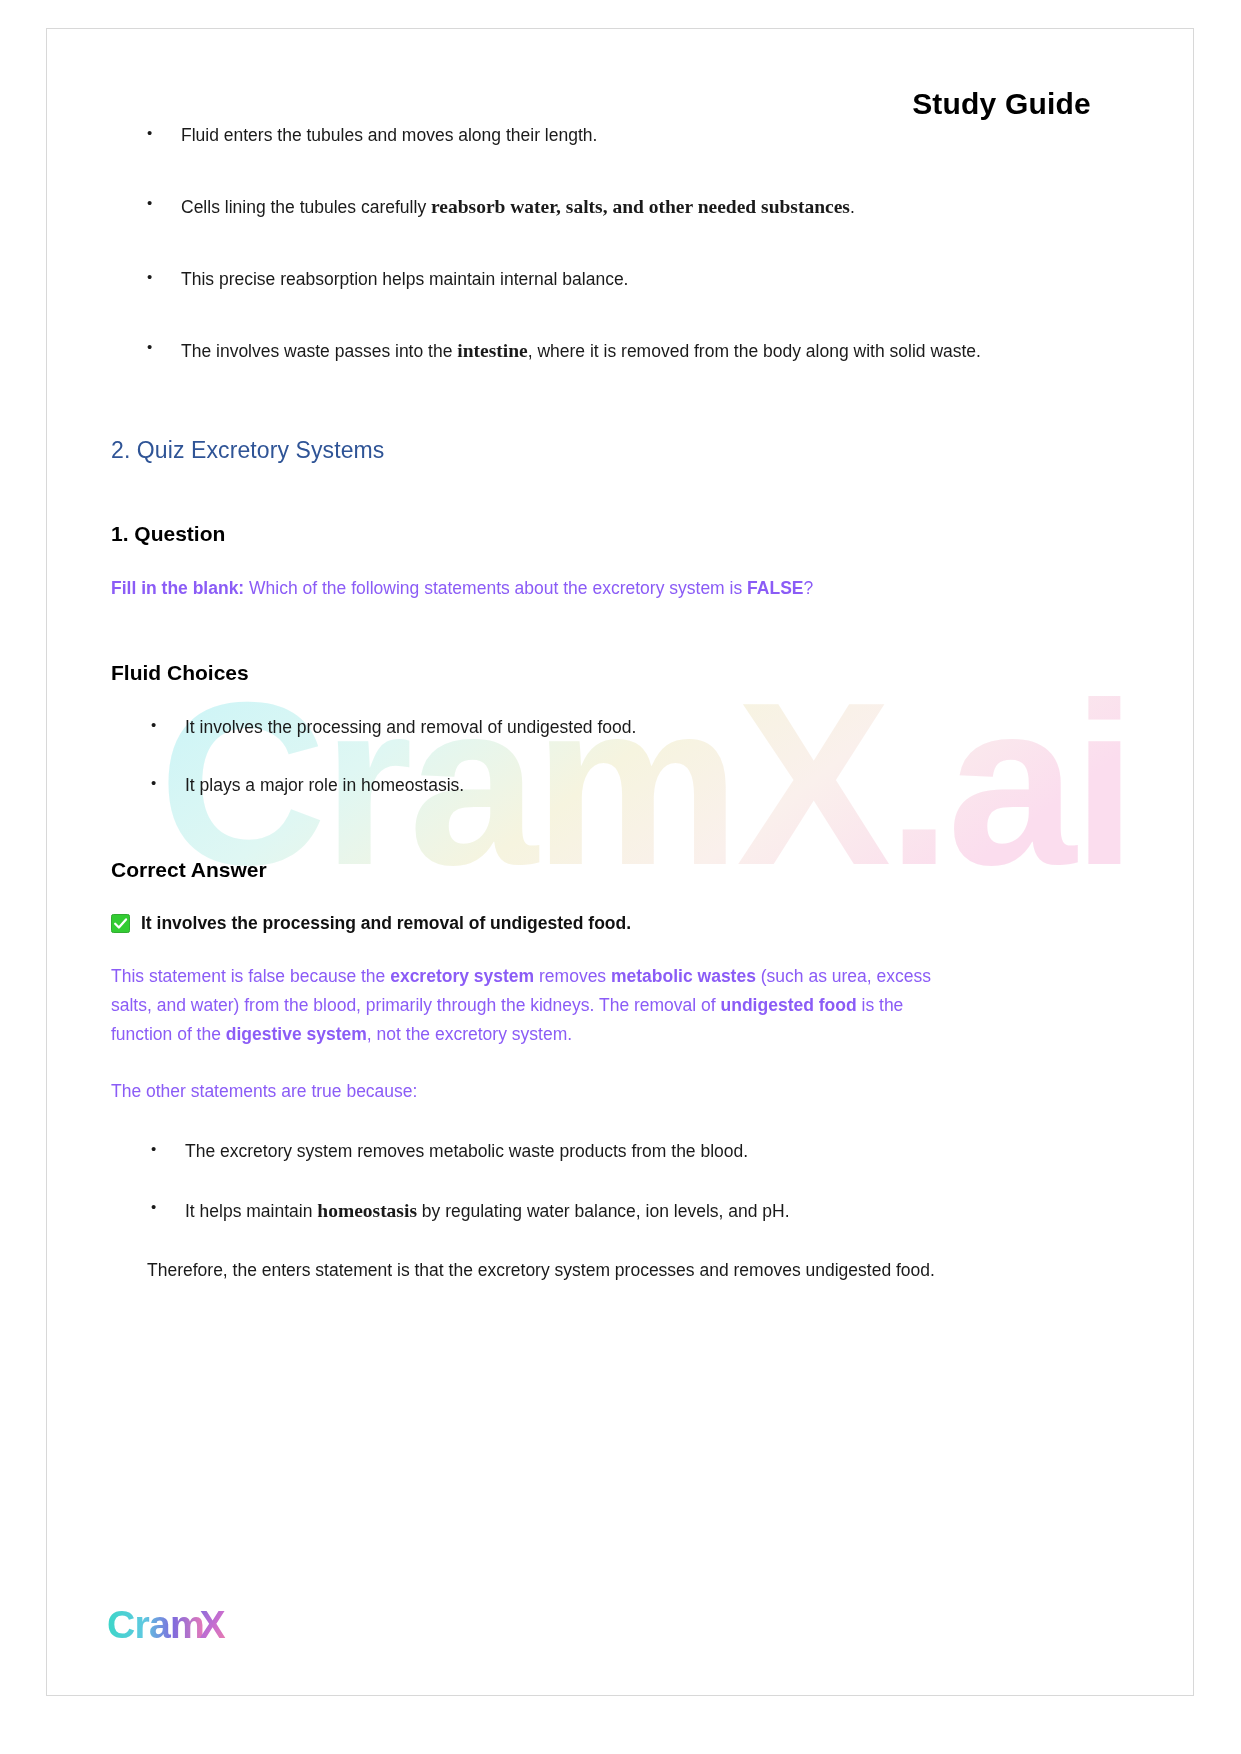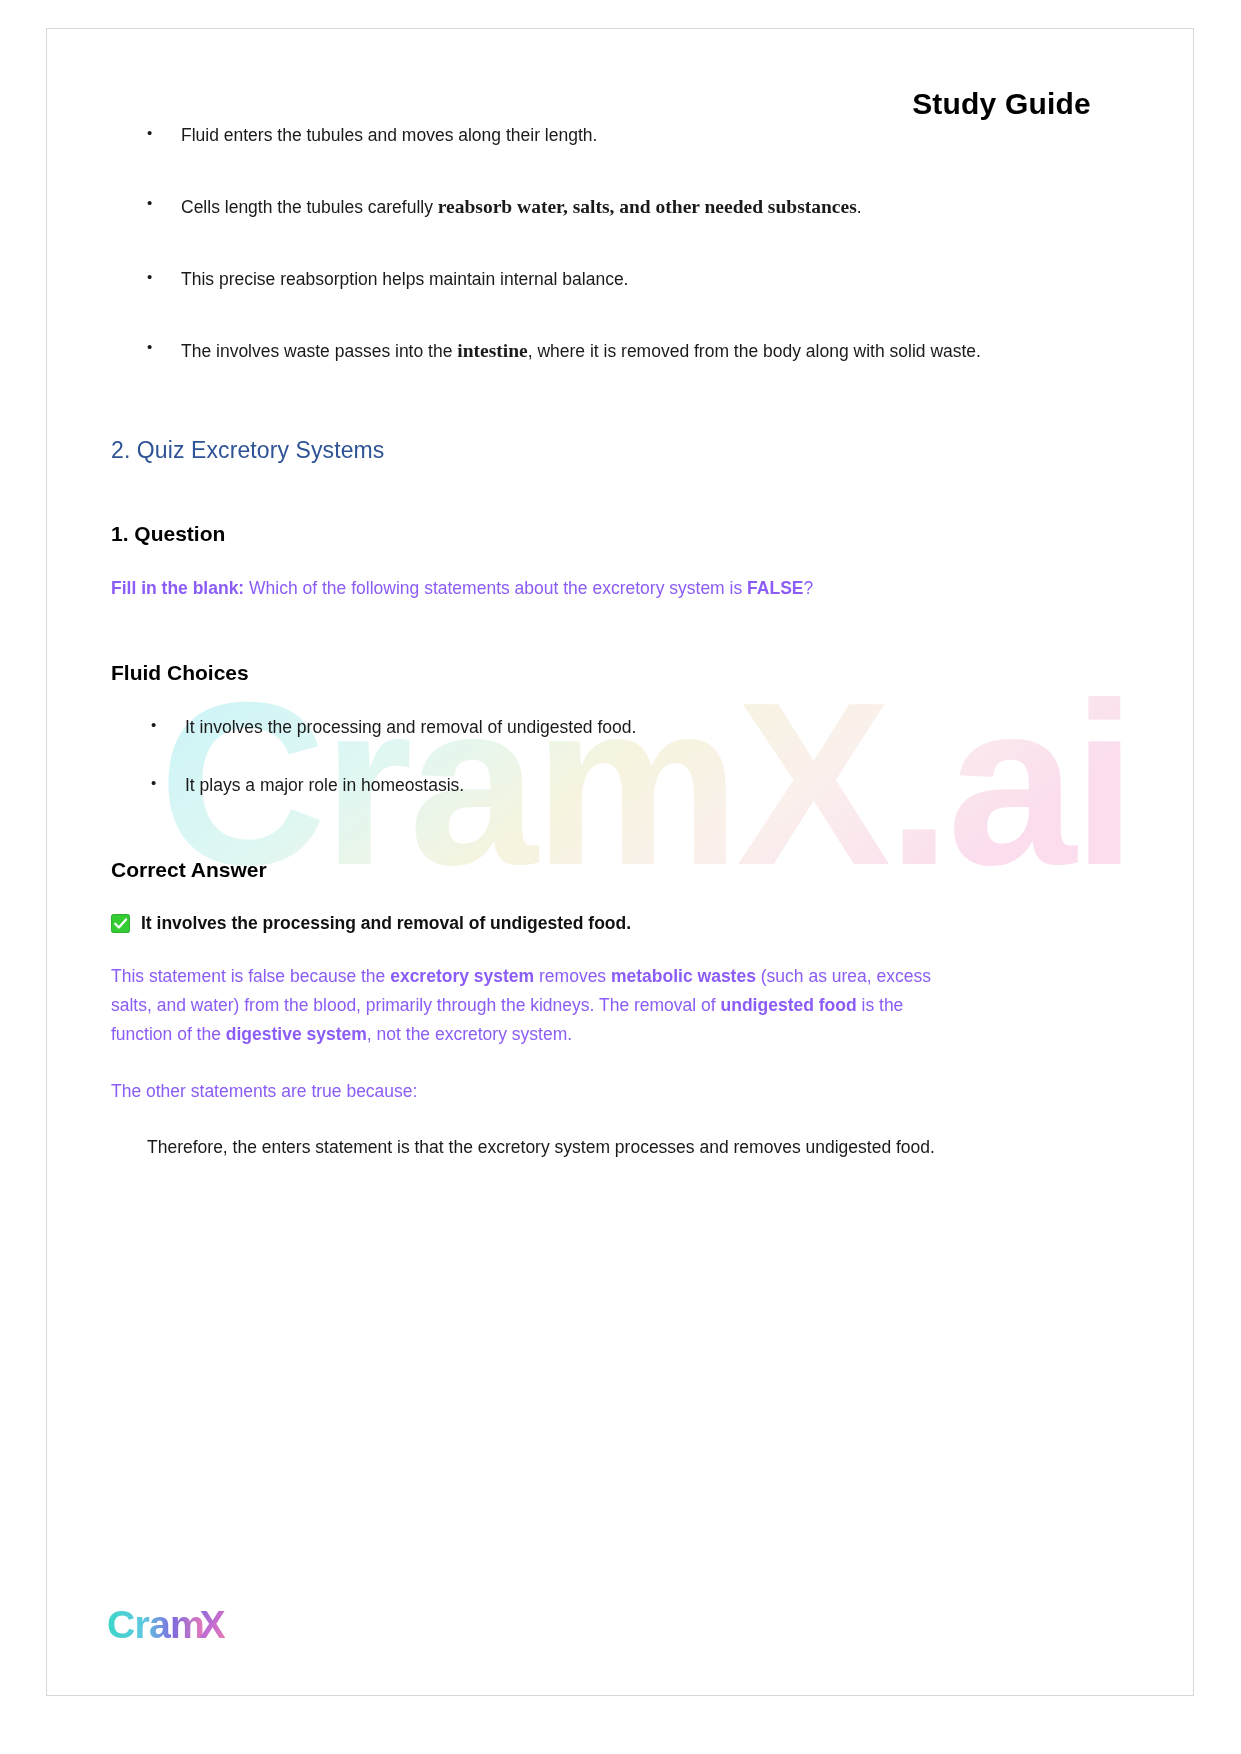--- a/index.html
+++ b/index.html
@@ -196,21 +196,21 @@
       <text x="0" y="190" font-family="Liberation Sans, sans-serif" font-size="232" font-weight="bold" fill="url(#wmGrad)" letter-spacing="-4">CramX.ai</text>
     </svg>
   </div>
 
   <div class="content">
 
     <h1 class="doc-title">Study Guide</h1>
 
     <ul class="bul top-list" id="top-bullets">
         <li><span>Fluid enters the tubules and moves along their length.</span></li>
-        <li><span>Cells length the tubules carefully </span><b class="serif">reabsorb water, salts, and other needed substances</b><span>.</span></li>
+        <li><span>Cells lining the tubules carefully </span><b class="serif">reabsorb water, salts, and other needed substances</b><span>.</span></li>
         <li><span>This precise reabsorption helps maintain internal balance.</span></li>
         <li><span>The involves waste passes into the </span><b class="serif">intestine</b><span>, where it is removed from the body along with solid waste.</span></li>
       </ul>
 
     <h2 class="section-heading">2. Quiz Excretory Systems</h2>
 
     <div class="sub-head">1. Question</div>
     <p class="para" id="question-prompt"><b class="sans">Fill in the blank:</b><span> Which of the following statements about the excretory system is </span><b class="sans">FALSE</b><span>?</span></p>
 
     <div class="sub-head">Fluid Choices</div>
@@ -226,20 +226,24 @@
           <rect x="0.5" y="0.5" width="19" height="19" rx="2" fill="#33CC33" stroke="#2BA82B" stroke-width="1"></rect>
           <path d="M4.4 10.3 L8.3 14.2 L15.8 5.7" fill="none" stroke="#ffffff" stroke-width="2.4" stroke-linecap="round" stroke-linejoin="round"></path>
         </svg>
       </span>
       <span class="correct-text">It involves the processing and removal of undigested food.</span>
     </div>
 
     <p class="para" id="explanation-paragraph" style="max-width:830px;"><span>This statement is false because the </span><b class="sans">excretory system</b><span> removes </span><b class="sans">metabolic wastes</b><span> (such as urea, excess salts, and water) from the blood, primarily through the kidneys. The removal of </span><b class="sans">undigested food</b><span> is the function of the </span><b class="sans">digestive system</b><span>, not the excretory system.</span></p>
     <p class="para">The other statements are true because:</p>
 
+    <ul class="bul tight indented" id="explanation-bullets" style="margin-top:30px;">
+        <li><span>The excretory system removes metabolic waste products from the blood.</span></li>
+        <li><span>It helps maintain </span><b class="serif">homeostasis</b><span> by regulating water balance, ion levels, and pH.</span></li>
+      </ul>
 
     <p class="closing">Therefore, the enters statement is that the excretory system processes and removes undigested food.</p>
 
   </div>
 
   <div class="footer-logo">
     <svg viewBox="0 0 250 56" xmlns="http://www.w3.org/2000/svg" width="196" height="44">
       <defs>
         <linearGradient id="logoGrad" x1="0" y1="0" x2="1" y2="0">
           <stop offset="0%" stop-color="#3DD6C8"></stop>

